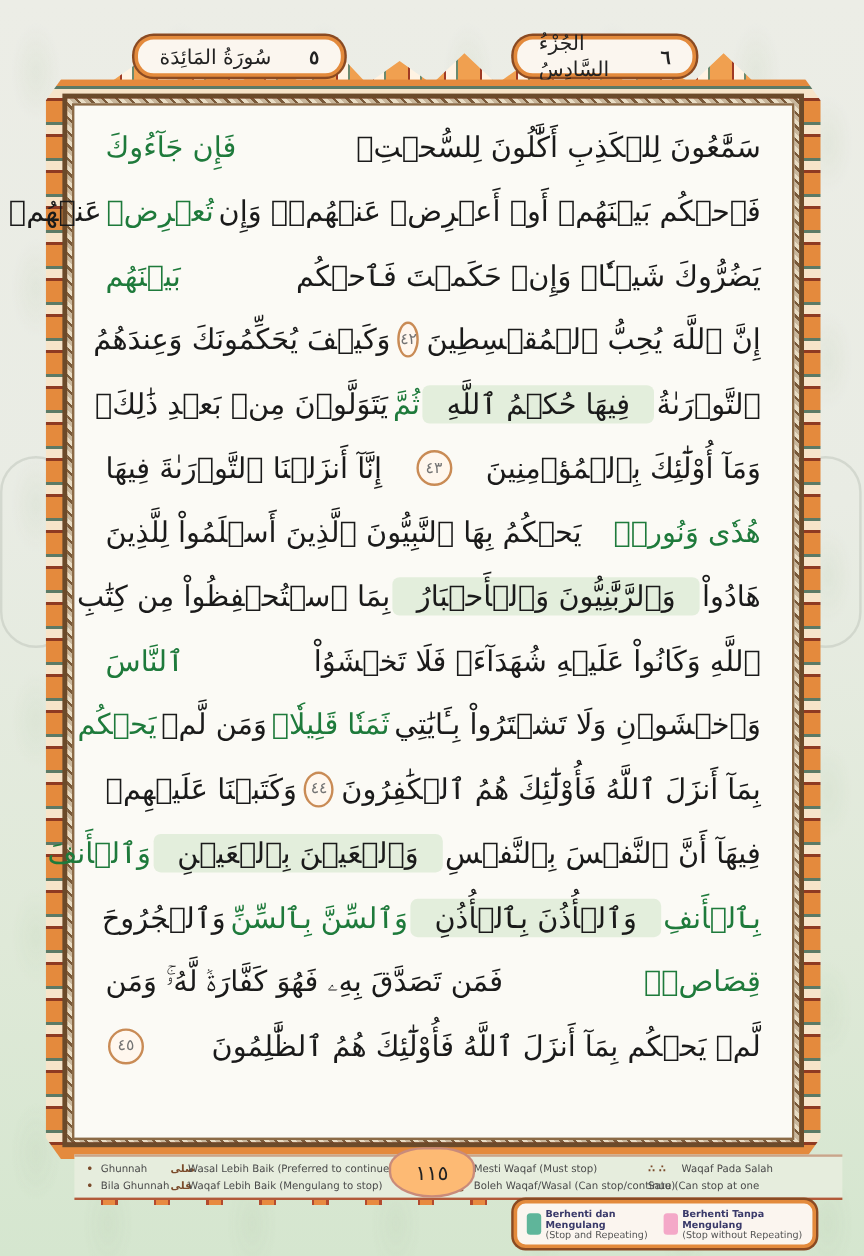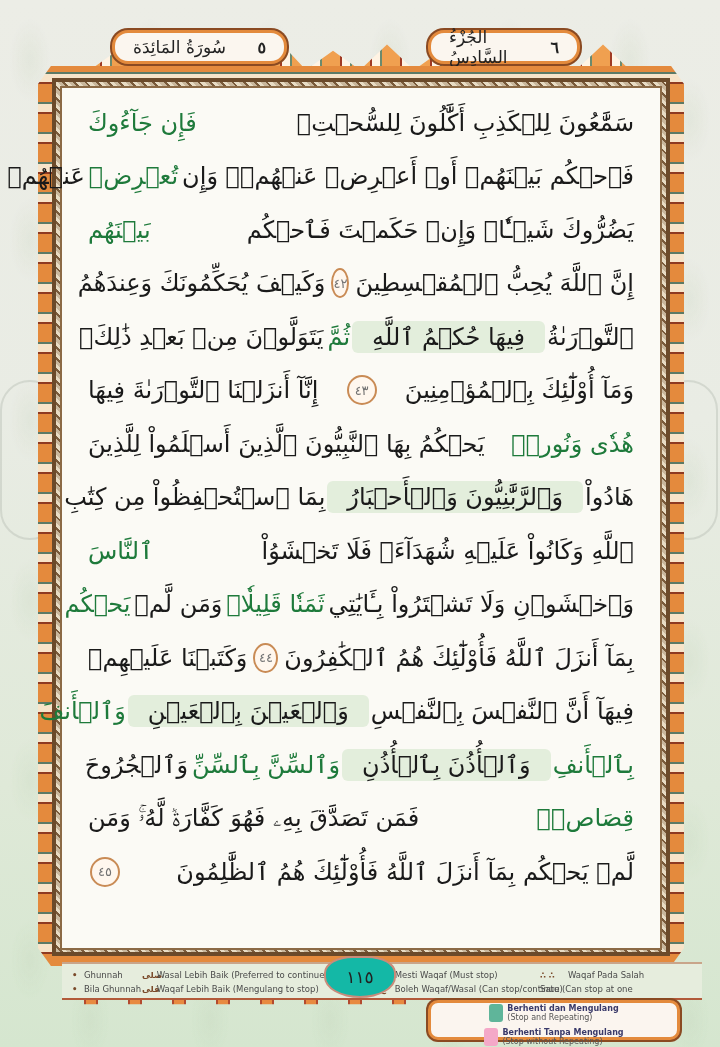--- a/index.html
+++ b/index.html
@@ -94,39 +94,39 @@
     position: absolute; left: 62px; top: 962px; width: 640px; height: 38px;
     background: #e6eddd;
     border-top: 2px solid #c9a58a;
     border-bottom: 2px solid #b25a3a;
     font-size: 8.5px; color: #4a4a4a;
   }
   .legend-col { position: absolute; top: 4px; line-height: 14px; }
   .legend-col .sym { display: inline-block; width: 12px; color: #7a4a2a; font-weight: bold; }
   .page-number {
     position: absolute; left: 324px; top: 956px; width: 72px; height: 42px;
-    background: #14b8a6;
+    background: #fdba74;
     border: 2px solid #c98b7a;
     border-radius: 40% 40% 50% 50%;
     display: flex; align-items: center; justify-content: center;
     font-family: Liberation Serif, serif; font-size: 17px; color: #222;
   }
   .fringe {
     position: absolute; left: 70px; top: 1000px; width: 580px; height: 14px;
     background: repeating-linear-gradient(90deg, transparent 0 14px, #b34a2e 14px 16px, #e88a40 16px 26px, #b34a2e 26px 28px, transparent 28px 44px);
     clip-path: polygon(0 0, 100% 0, 100% 30%, 0 30%);
   }
   .color-key {
     position: absolute; left: 428px; top: 1000px; width: 252px; height: 40px;
     background: #fbf5ef;
     border: 3px solid #e38a3c;
     border-radius: 10px;
     box-shadow: 0 0 0 2px #8a4a22;
     display: flex; align-items: center; gap: 6px; padding: 1px 8px;
-    font-size: 8px; color: #333; flex-direction: column;
+    font-size: 8px; color: #333;
   }
   .key-item { display: flex; align-items: center; gap: 4px; }
   .swatch { width: 14px; height: 18px; border-radius: 3px; }
   .key-item .title { font-weight: bold; color: #3a3a6a; display: block; }
   .key-item .sub { color: #555; display: block; }
 </style>
 </head>
 <body>
 
 <div class="bg-pattern"></div>

